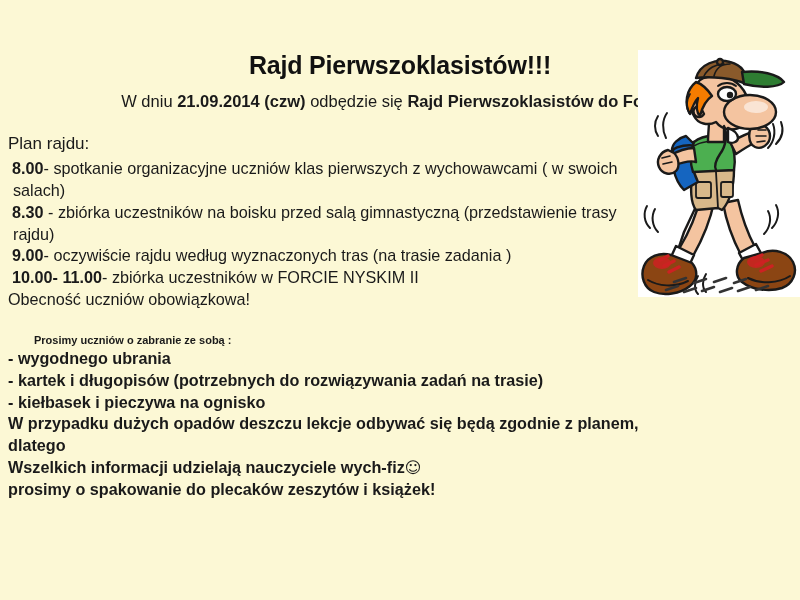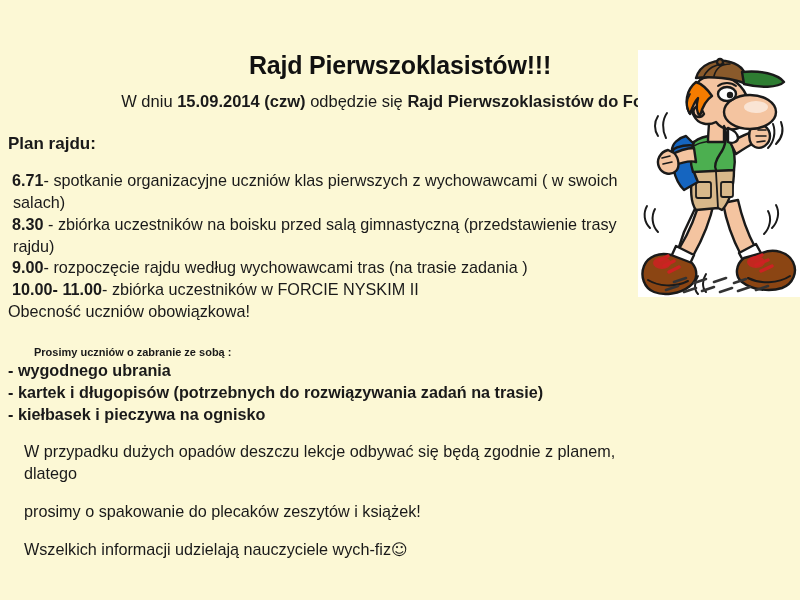--- a/index.html
+++ b/index.html
@@ -55,23 +55,23 @@
     position: absolute;
     left: 8px;
     top: 133px;
     width: 640px;
     font-size: 16.2px;
     line-height: 1.35;
     color: #1a1a1a;
   }
 
   .plan-heading {
-    font-weight: bold;
+    font-weight: normal;
     font-size: 17px;
-    margin-bottom: 14px;
+    margin-bottom: 2px;
   }
 
   .plan-line {
     margin: 0;
     padding: 0 0 0 5px;
     text-indent: -1px;
   }
   .plan-line b { font-weight: bold; }
 
   .note-line {
@@ -87,22 +87,23 @@
     margin: 0;
   }
 
   .bring-item {
     margin: 0;
     padding: 0;
     font-weight: bold;
   }
 
   .rain-line {
-    margin: 16px;
-    padding: 0;
+    margin: 0;
+    padding: 0;
+    font-weight: bold;
   }
 
   .smiley {
     font-family: "DejaVu Sans", sans-serif;
     font-size: 16px;
   }
 
   
   .illustration {
     position: absolute;
@@ -116,56 +117,56 @@
   .illustration svg { display: block; }
 </style>
 </head>
 <body>
 
 <div id="slide">
 
   <div class="title">Rajd Pierwszoklasistów!!!</div>
 
   <div class="subtitle">
-    <span>W dniu </span><b>15.09.2014 (czw)</b><span> odbędzie się </span><b>Rajd Pierwszoklasistów do Fortu II</b>
+    <span>W dniu </span><b>21.09.2014 (czw)</b><span> odbędzie się </span><b>Rajd Pierwszoklasistów do Fortu II</b>
   </div>
 
   <div class="body-block">
 
     <div class="plan-heading">Plan rajdu:</div>
 
     <div class="plan-line">
-      <b>6.71</b><span>- spotkanie organizacyjne uczniów  klas pierwszych  z wychowawcami  ( w swoich salach)</span>
+      <b>8.00</b><span>- spotkanie organizacyjne uczniów  klas pierwszych  z wychowawcami  ( w swoich salach)</span>
     </div>
     <div class="plan-line">
       <b>8.30</b><span> - zbiórka uczestników  na boisku przed salą gimnastyczną  (przedstawienie  trasy rajdu)</span>
     </div>
     <div class="plan-line">
-      <b>9.00</b><span>- rozpoczęcie  rajdu według  wychowawcami tras (na trasie zadania )</span>
+      <b>9.00</b><span>- oczywiście  rajdu według  wyznaczonych tras (na trasie zadania )</span>
     </div>
     <div class="plan-line">
       <b>10.00- 11.00</b><span>- zbiórka uczestników  w FORCIE NYSKIM II</span>
     </div>
 
     <div class="note-line">Obecność  uczniów  obowiązkowa!</div>
 
     <div class="gap-md"></div>
 
     <div class="bring-heading">Prosimy uczniów  o zabranie ze sobą :</div>
 
     <div class="bring-item">- wygodnego ubrania</div>
     <div class="bring-item">- kartek i długopisów (potrzebnych do rozwiązywania zadań na trasie)</div>
     <div class="bring-item">- kiełbasek  i pieczywa na ognisko</div>
 
     <div class="rain-line">W przypadku dużych opadów deszczu lekcje odbywać się będą zgodnie z planem, dlatego</div>
-    <div class="rain-line">prosimy o spakowanie do plecaków zeszytów i książek!</div>
-
     <div class="rain-line">
       <span>Wszelkich informacji udzielają nauczyciele wych-fiz</span><span class="smiley">☺</span>
     </div>
+
+    <div class="rain-line">prosimy o spakowanie do plecaków zeszytów i książek!</div>
 
   </div>
 
   <div class="illustration">
     <svg width="162" height="247" viewBox="0 0 162 247" xmlns="http://www.w3.org/2000/svg">
       <rect x="0" y="0" width="162" height="247" fill="#ffffff"></rect>
 
       <g stroke="#1a1a1a" stroke-width="2.4" stroke-linejoin="round" stroke-linecap="round">
 
         <path d="M62,148 L46,182 L40,200" fill="#f4c4a0" stroke="#1a1a1a" stroke-width="2.4"></path>

